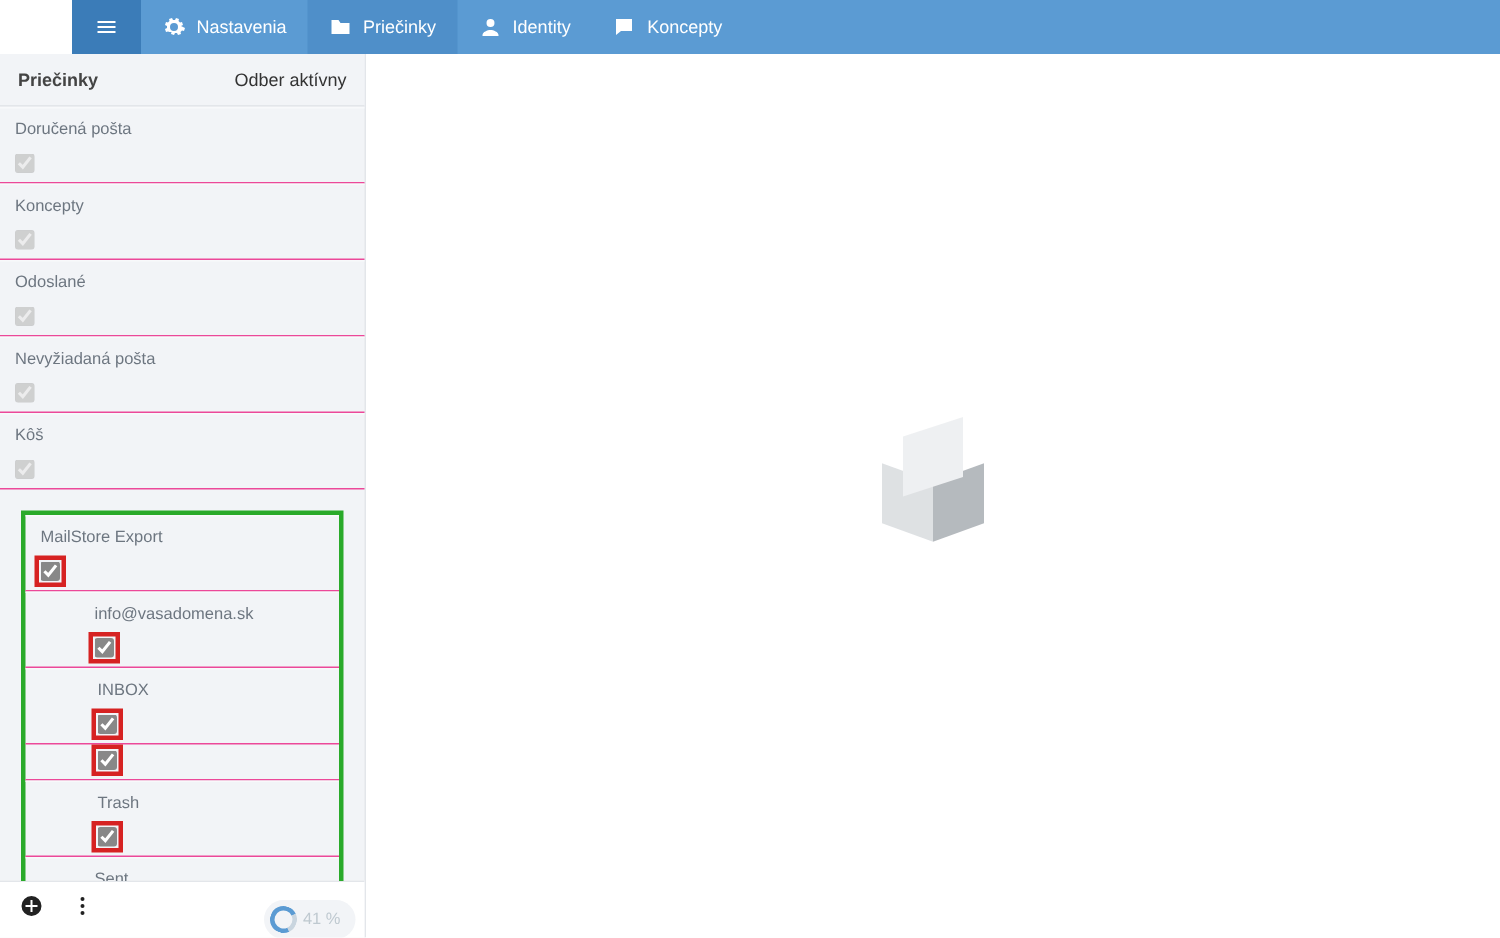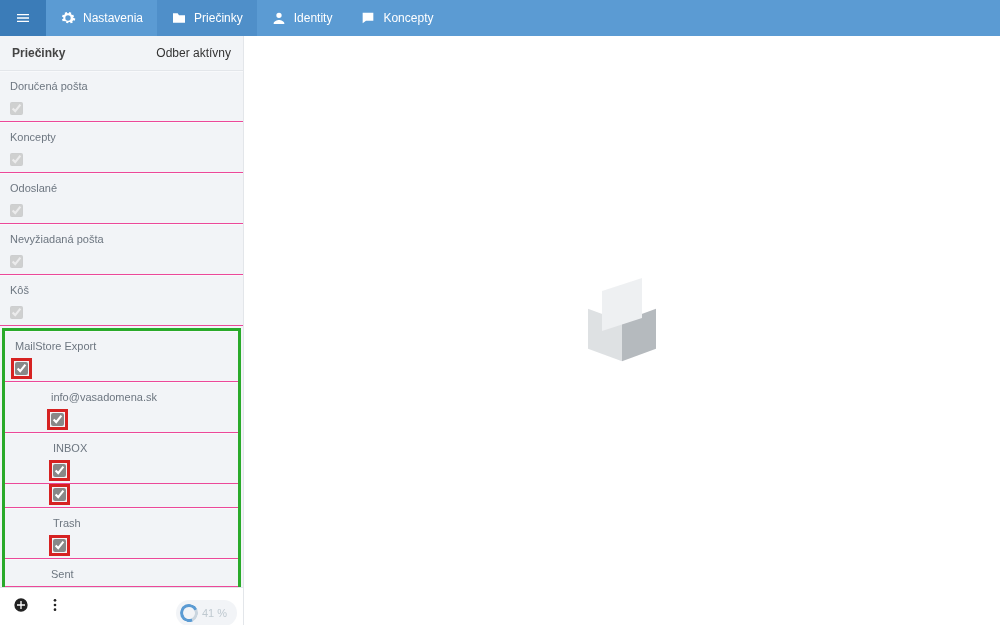--- a/index.html
+++ b/index.html
@@ -4,20 +4,21 @@
 <style>
   * { box-sizing: border-box; margin: 0; padding: 0; }
   html, body { width: 1000px; height: 625px; font-family: Arial, Helvetica, sans-serif; background: #fff; overflow: hidden; }
   .topbar {
     display: flex;
     align-items: stretch;
     height: 36px;
     background: #5b9bd3;
     color: #fff;
     font-size: 12px;
+    margin-left: 48px;
   }
   .hamburger {
     width: 46px;
     background: #3b7cb8;
     display: flex; align-items: center; justify-content: center;
     cursor: pointer;
   }
   .topbar-item {
     display: flex; align-items: center; gap: 7px;
     padding: 0 14px;
@@ -57,21 +58,21 @@
   }
   .folder-chk-row input[type=checkbox] {
     width: 13px; height: 13px;
     accent-color: #888;
   }
   .indent-1 .folder-label, .indent-1 .folder-chk-row { padding-left: 46px; }
   .indent-2 .folder-label, .indent-2 .folder-chk-row { padding-left: 48px; }
 
   .highlight-box {
     border: 3px solid #2aaa2a;
-    margin: 2px;
+    margin: 14px;
   }
   .red-box input[type=checkbox] {
     outline: 3px solid #d62222;
     outline-offset: 1px;
   }
 
   .bottom-toolbar {
     height: 38px;
     border-top: 1px solid #e3e6ea;
     display:flex; align-items:center;

